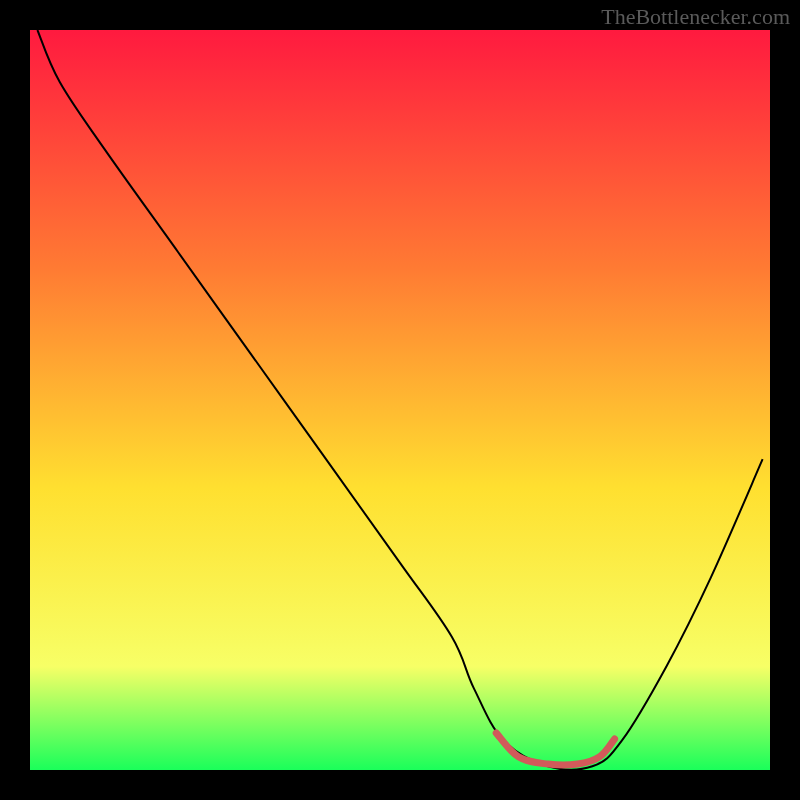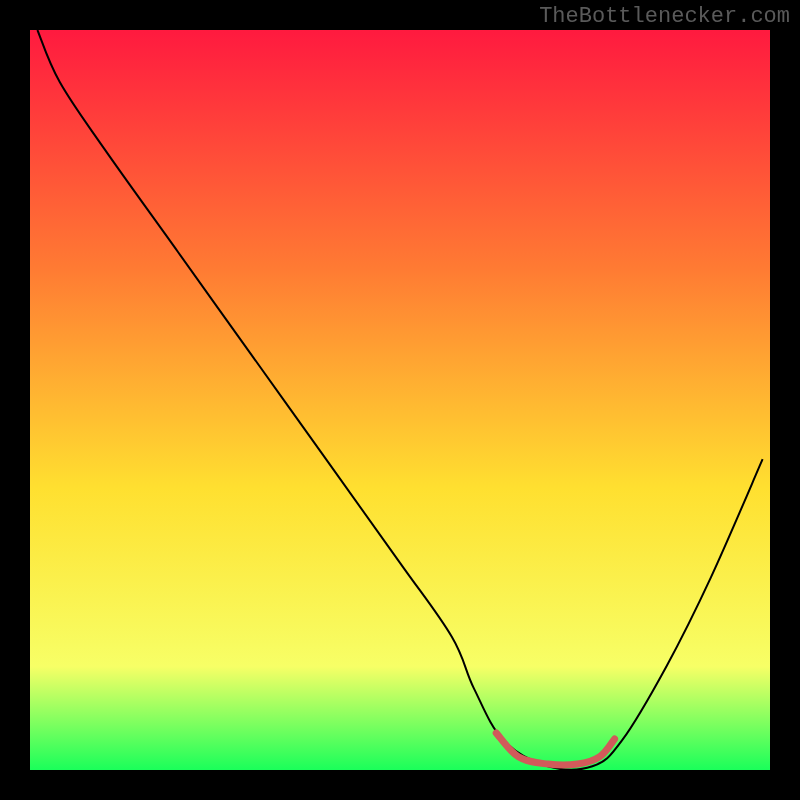--- a/index.html
+++ b/index.html
@@ -2,21 +2,21 @@
 <html><head>
 <meta charset="utf-8">
 <style>
   * { margin: 0; padding: 0; box-sizing: border-box; }
   html, body { width: 800px; height: 800px; background: #000; overflow: hidden; }
   .container { position: relative; width: 800px; height: 800px; }
   .attribution {
     position: absolute;
     top: 4px;
     right: 10px;
-    font-family: Liberation Mono, monospace;
+    font-family: Liberation Serif, serif;
     font-size: 22px;
     color: #5a5a5a;
     font-weight: 500;
     z-index: 10;
     text-align: right;
   }
   .plot-frame {
     position: absolute;
     left: 30px;
     top: 30px;

